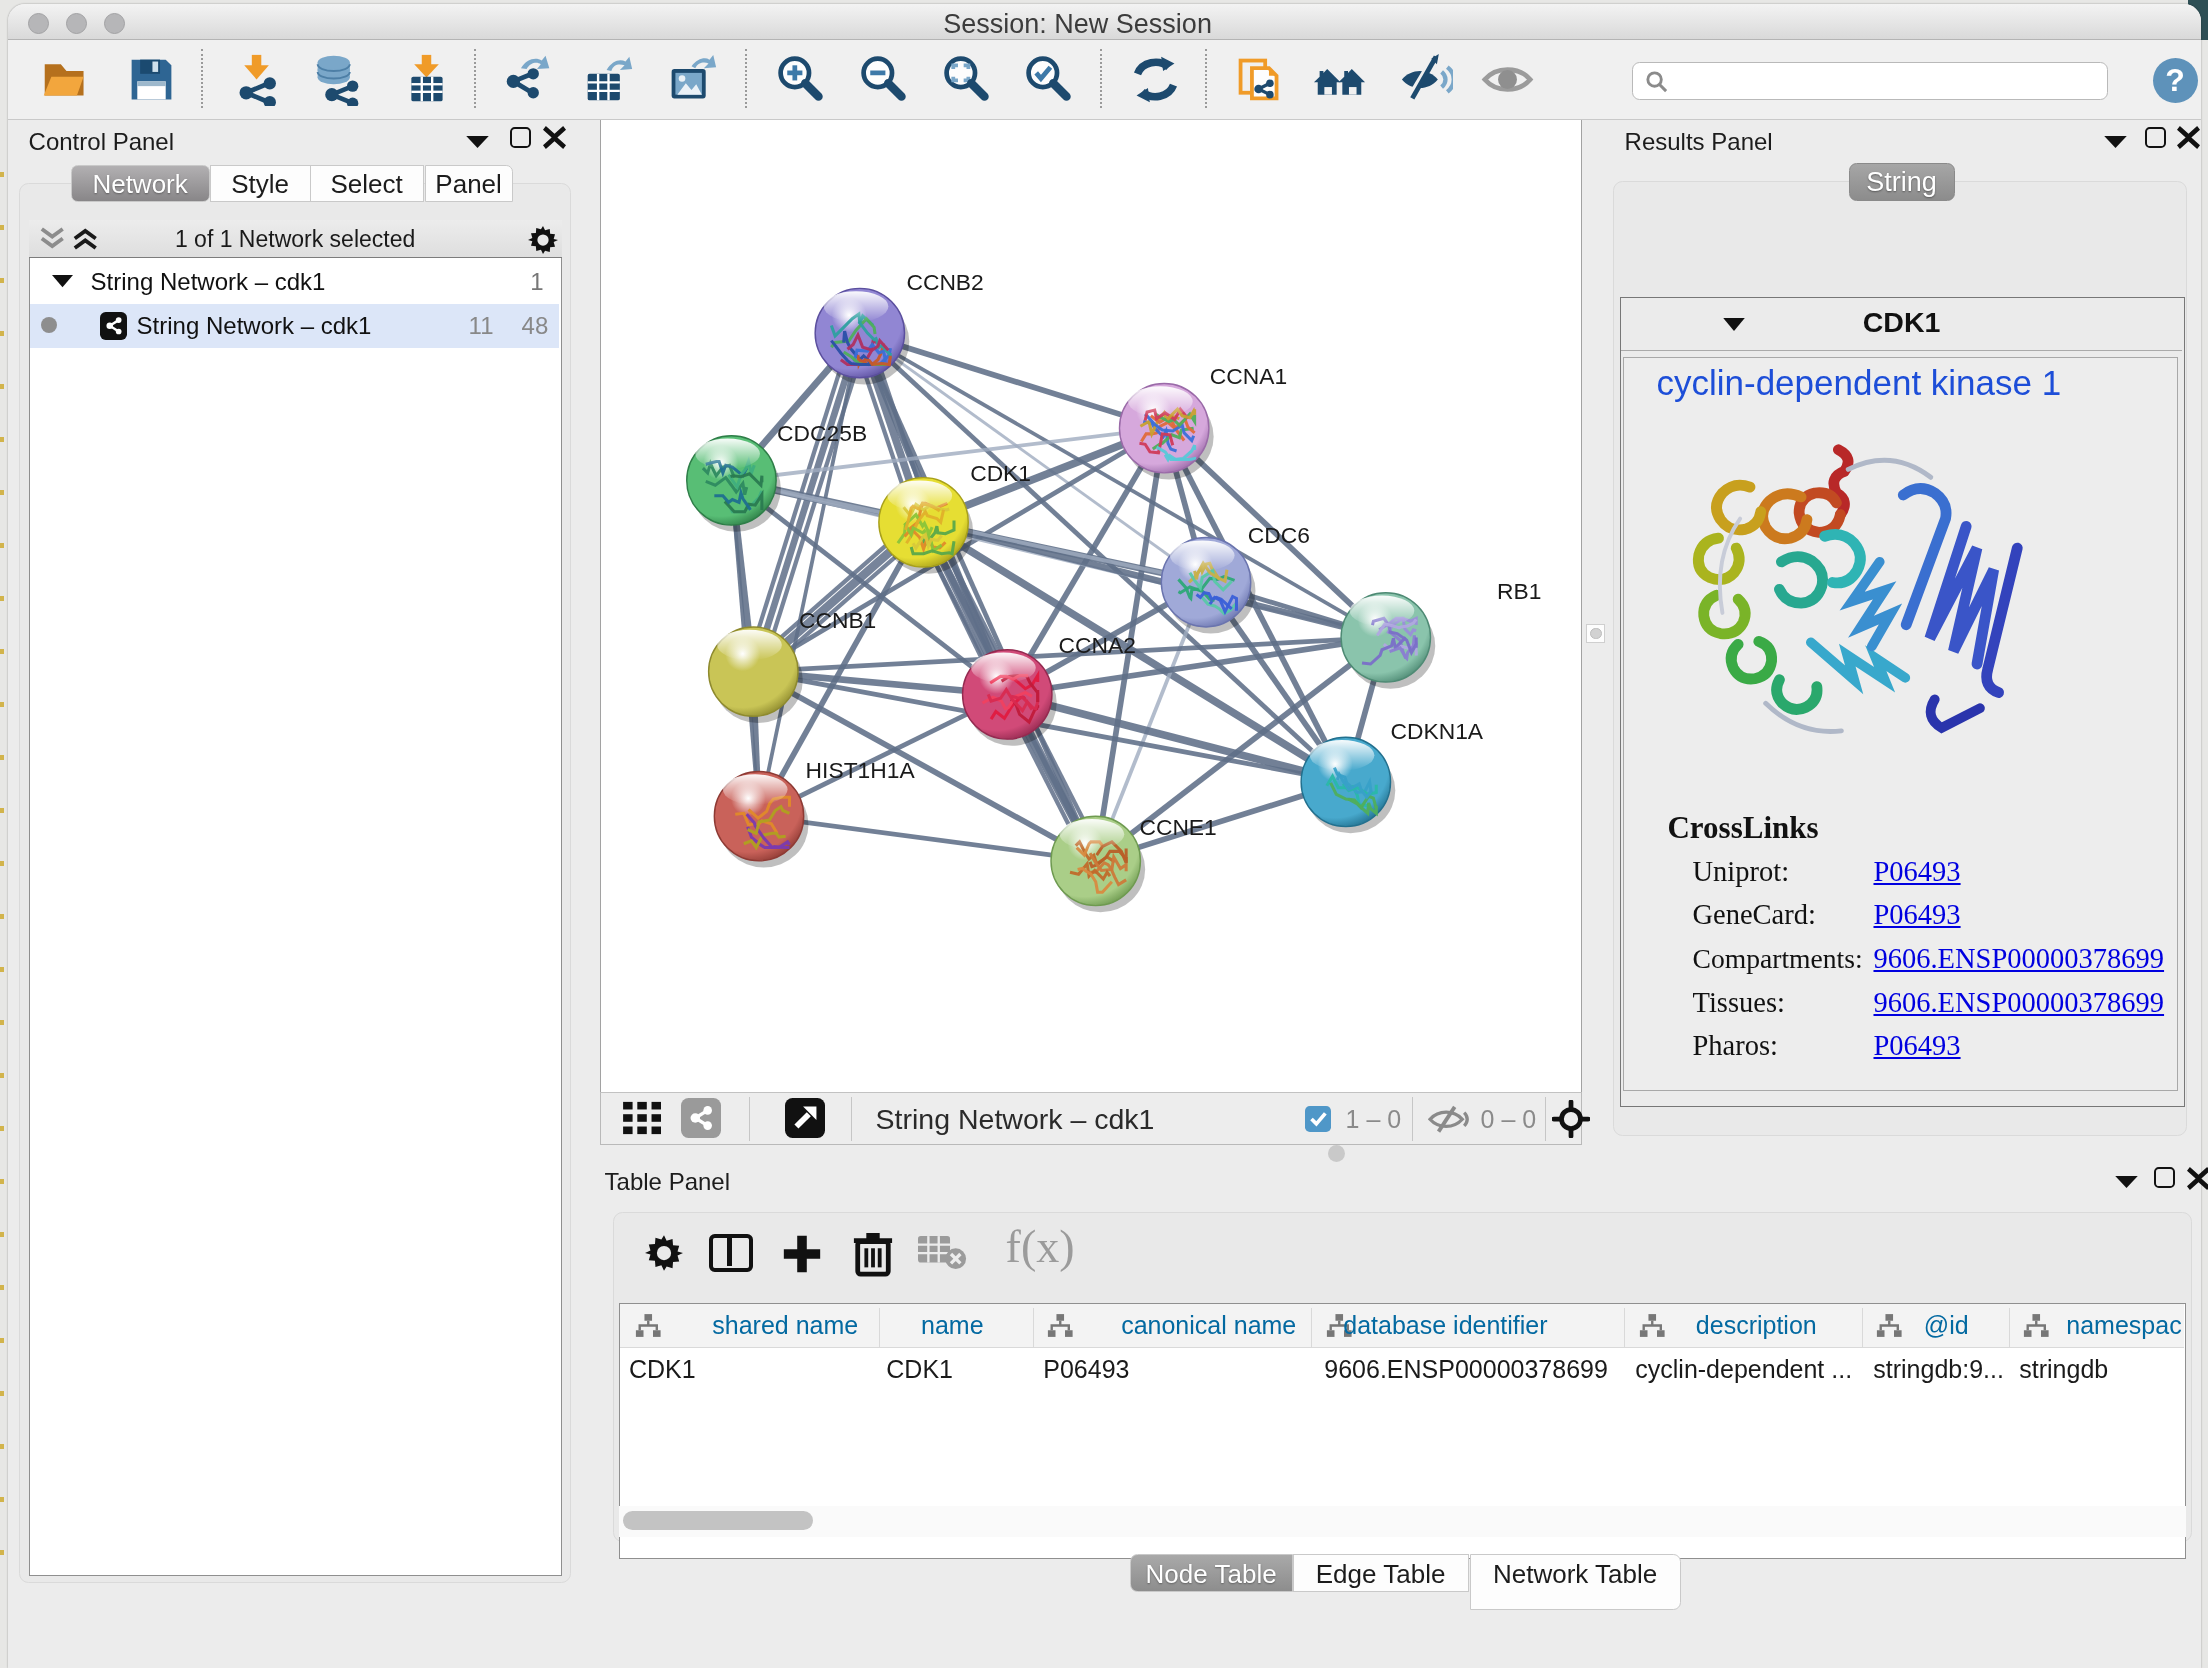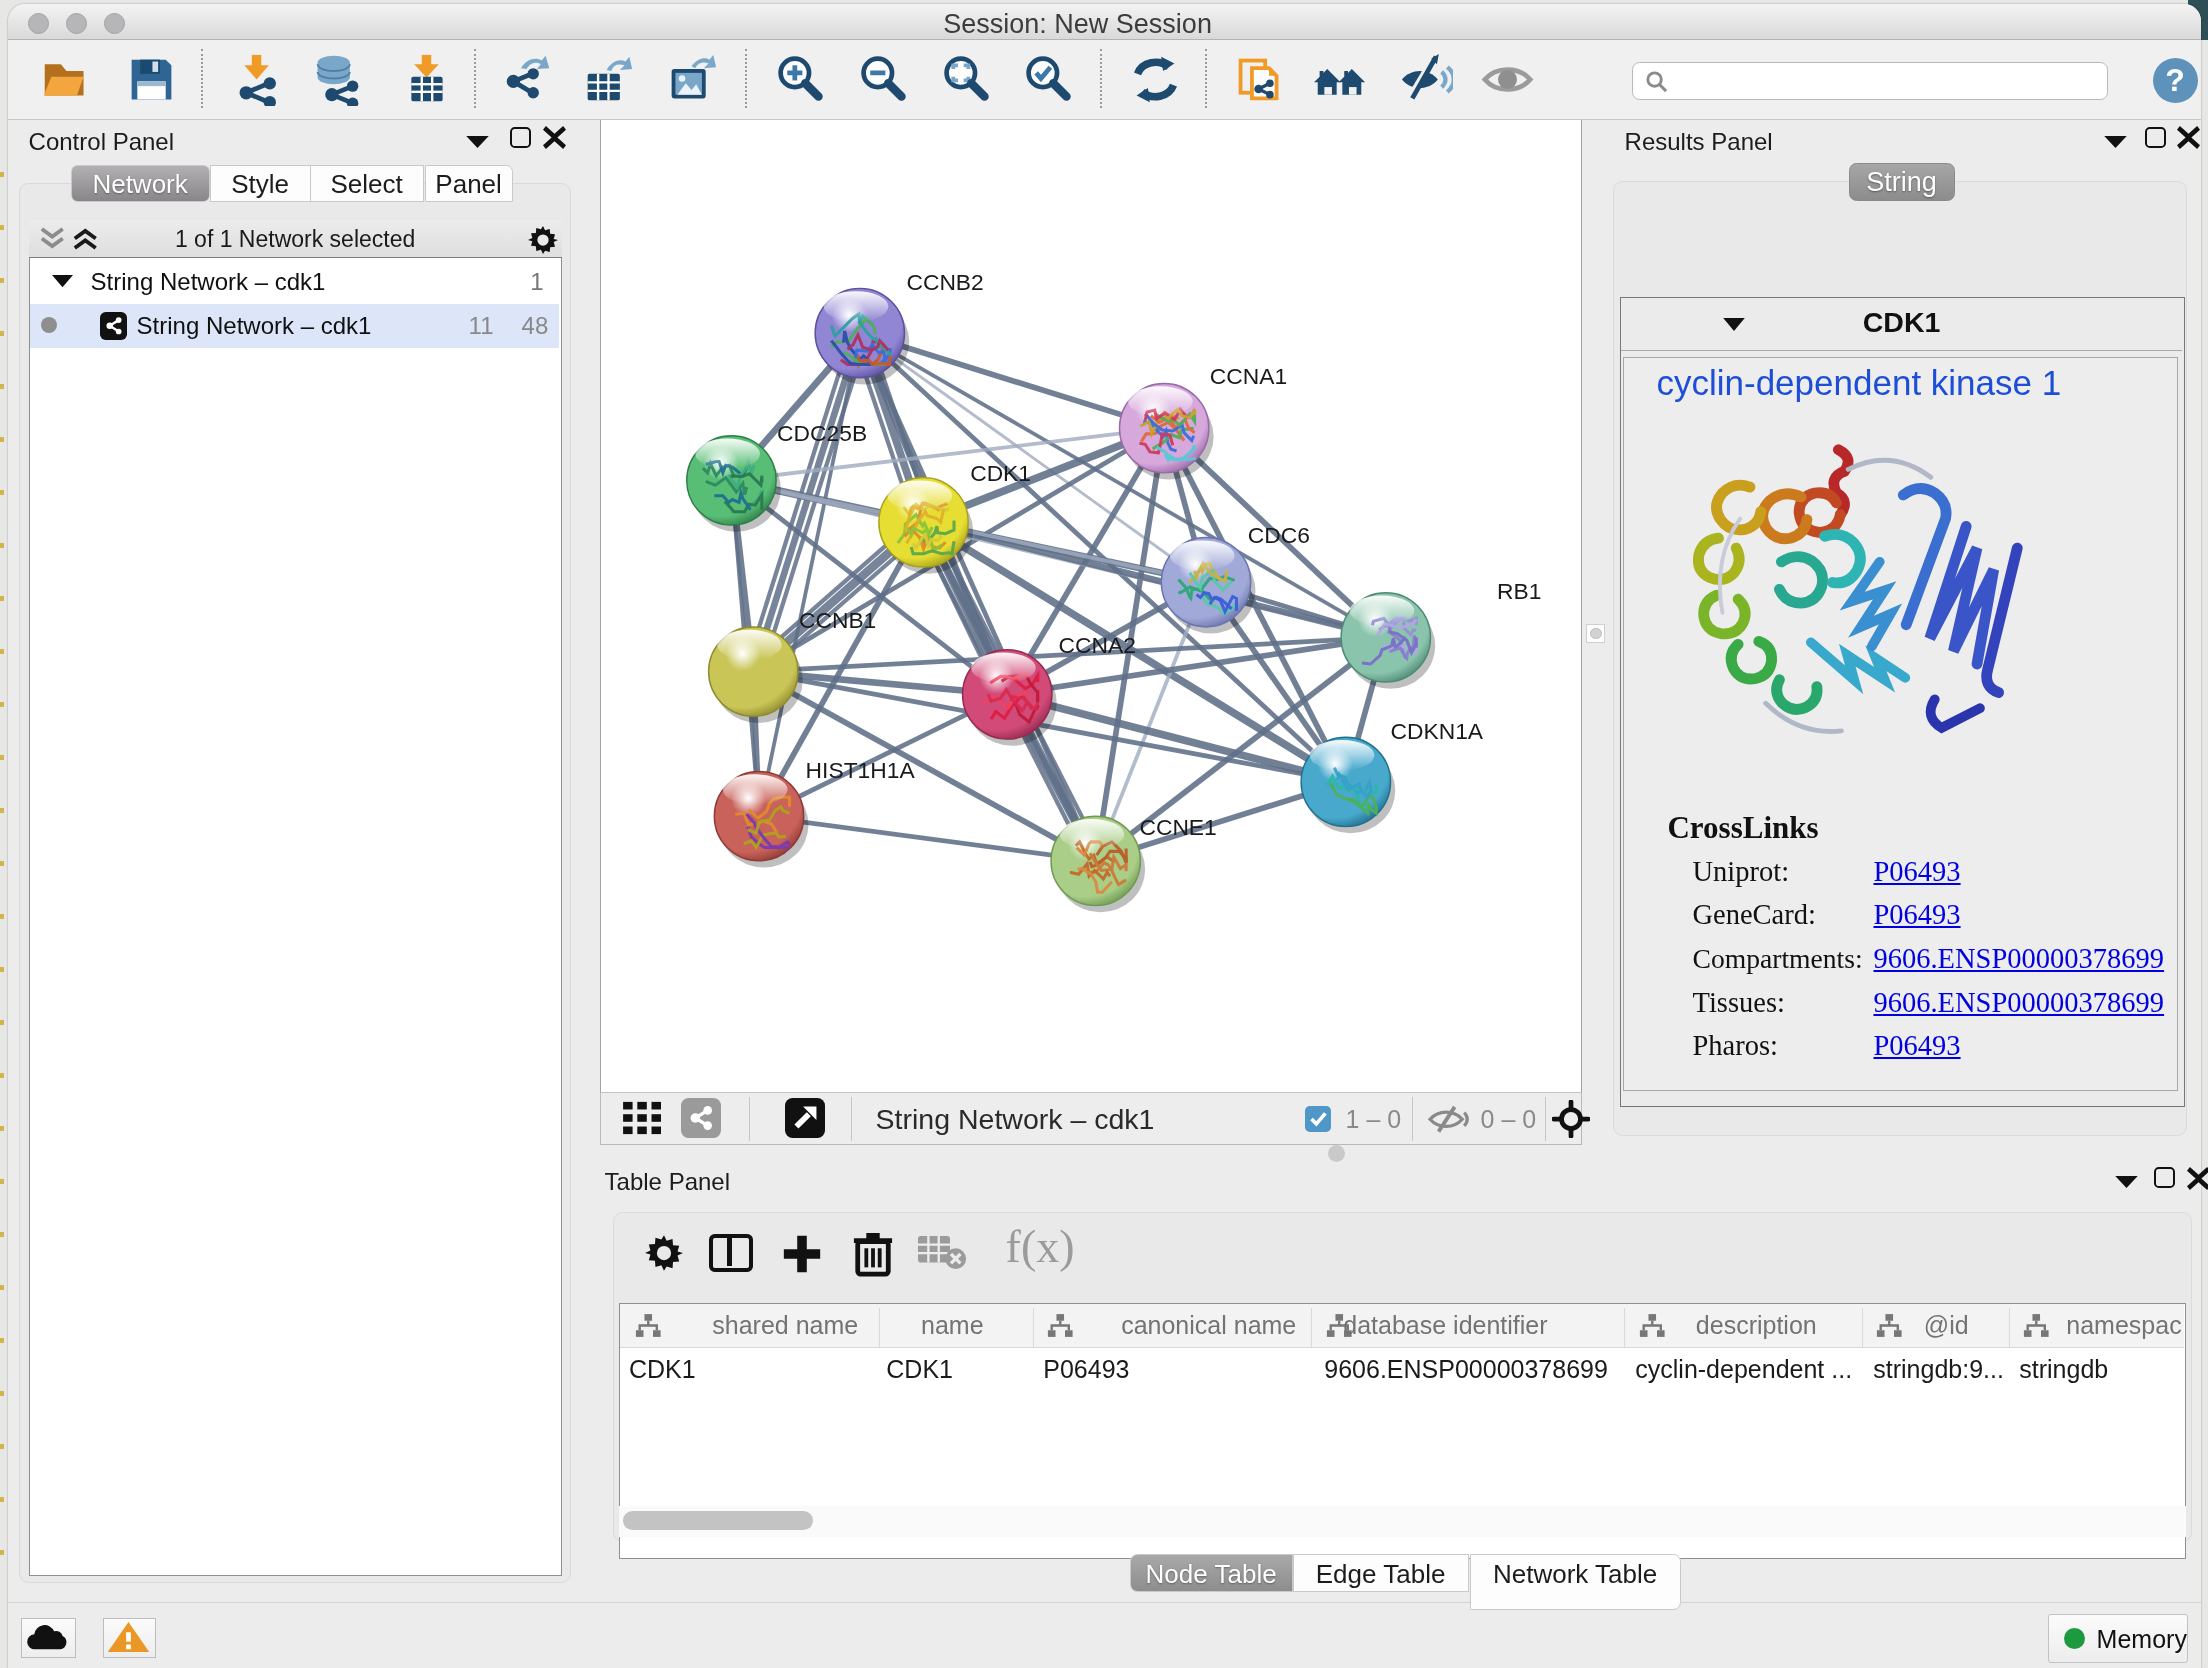--- a/index.html
+++ b/index.html
@@ -678,21 +678,21 @@
             <line x1="0" y1="9" x2="34" y2="9"></line>
             <line x1="0" y1="18" x2="34" y2="18"></line>
             <line x1="11" y1="0" x2="11" y2="28"></line>
             <line x1="22" y1="0" x2="22" y2="28"></line>
           </g>
           <circle cx="40" cy="24" r="11" fill="#9b9b9b"></circle>
           <path d="M35 19l10 10M45 19l-10 10" stroke="#ececec" stroke-width="3.5"></path>
         </svg>
       <div class="abs serif" style="left:392px;top:7.6px;font-size:46px;color:#9b9b9b">f(x)</div>
       <div class="abs" style="left:5.7px;top:90px;width:1567px;height:256px;background:#fff;border:1.9px solid #8f8f8f">
-        <div class="abs" style="left:0;top:0;width:1564px;height:44px;background:#f3f3f3;border-bottom:1.9px solid #d9d9d9;font-size:25px;color:#737373">
+        <div class="abs" style="left:0;top:0;width:1564px;height:44px;background:#f3f3f3;border-bottom:1.9px solid #d9d9d9;font-size:25px;color:#0369a1">
           <svg class="abs" style="left:13.3px;top:8.6px" width="28.5" height="27" viewBox="0 0 30 28">
               <g fill="#777">
                 <rect x="11" y="2" width="8" height="7"></rect>
                 <rect x="2" y="19" width="8" height="7"></rect>
                 <rect x="20" y="19" width="8" height="7"></rect>
               </g>
               <g stroke="#777" stroke-width="2.5" fill="none">
                 <path d="M15 9v5M6 19v-5h18v5"></path>
               </g>
             </svg>
@@ -771,29 +771,15 @@
         </div>
       </div>
       <div class="abs" style="left:5.7px;top:293px;width:1567px;height:31px;background:#fafafa">
         <div class="abs" style="left:3.8px;top:5.7px;width:190px;height:19px;background:#c3c3c3;border-radius:9.5px"></div>
       </div>
     </div>
     <div class="tab" style="position:absolute;left:548px;top:392px;width:163px;height:38px;line-height:38px;border-radius:7.6px 0 0 7.6px;background:linear-gradient(#a9a9a9,#8d8d8d);color:#fff;text-shadow:0 1px 1.9px rgba(0,0,0,.35)">Node Table</div>
     <div class="tab" style="position:absolute;left:711px;top:392px;width:176px;height:38px;line-height:38px">Edge Table</div>
     <div class="tab" style="position:absolute;left:888px;top:392px;width:211px;height:56px;line-height:38px;border-radius:0 7.6px 7.6px 0">Network Table</div>
   </div>
-  <div id="statusbar">
-    <div class="statbtn" style="left:13.3px;width:55px"><svg width="51" height="36" viewBox="0 0 54 38">
-          <path d="M14 32 a8 8 0 0 1 -1 -16 a11 11 0 0 1 21 -3 a7 7 0 0 1 9 5 a7.5 7.5 0 0 1 -2 14z" fill="#111"></path>
-        </svg></div>
-    <div class="statbtn" style="left:95px;width:53px"><svg width="49" height="36" viewBox="0 0 52 38">
-          <path d="M26 3 L48 35 H4z" fill="#eb9726"></path>
-          <rect x="23.5" y="14" width="5" height="10" fill="#fff"></rect>
-          <rect x="23.5" y="27" width="5" height="5" fill="#fff"></rect>
-        </svg></div>
-    <div class="statbtn" style="left:2040px;width:140px;height:49px;top:11.4px;border:1.9px solid #c2c2c2;border-radius:2.9px">
-      <div style="position:absolute;left:15px;top:12.4px;width:21px;height:21px;border-radius:50%;background:#1d9a3f"></div>
-      <div style="position:absolute;left:48px;top:9.5px;font-size:25px;color:#111">Memory</div>
-    </div>
-  </div>
   <div class="abs" style="left:1320px;top:1141px;width:17px;height:17px;border-radius:50%;background:#c9c9c9"></div>
 </div>
 
 
 </body></html>

